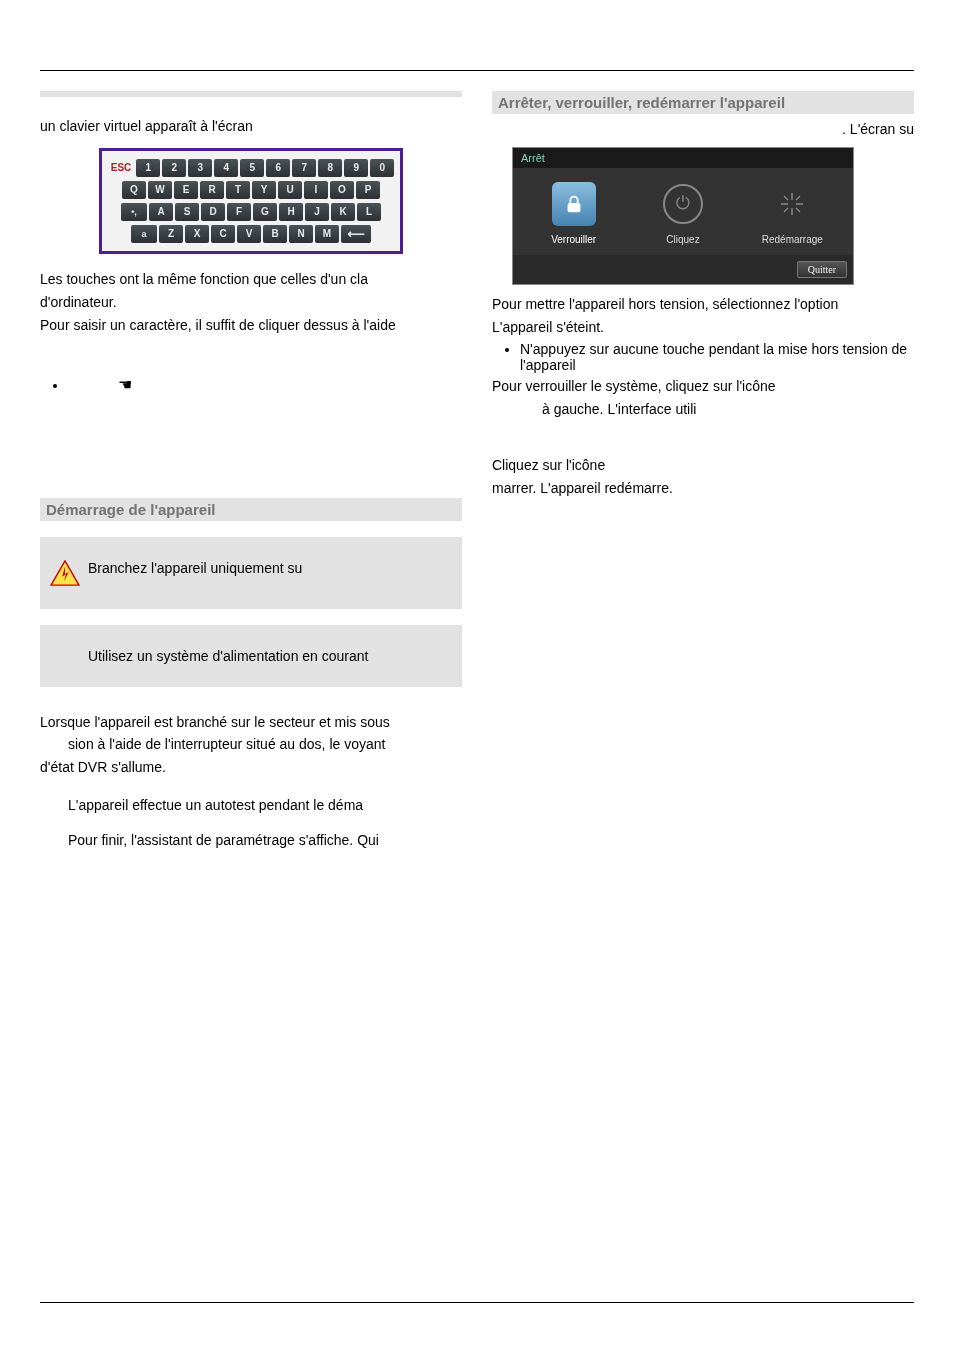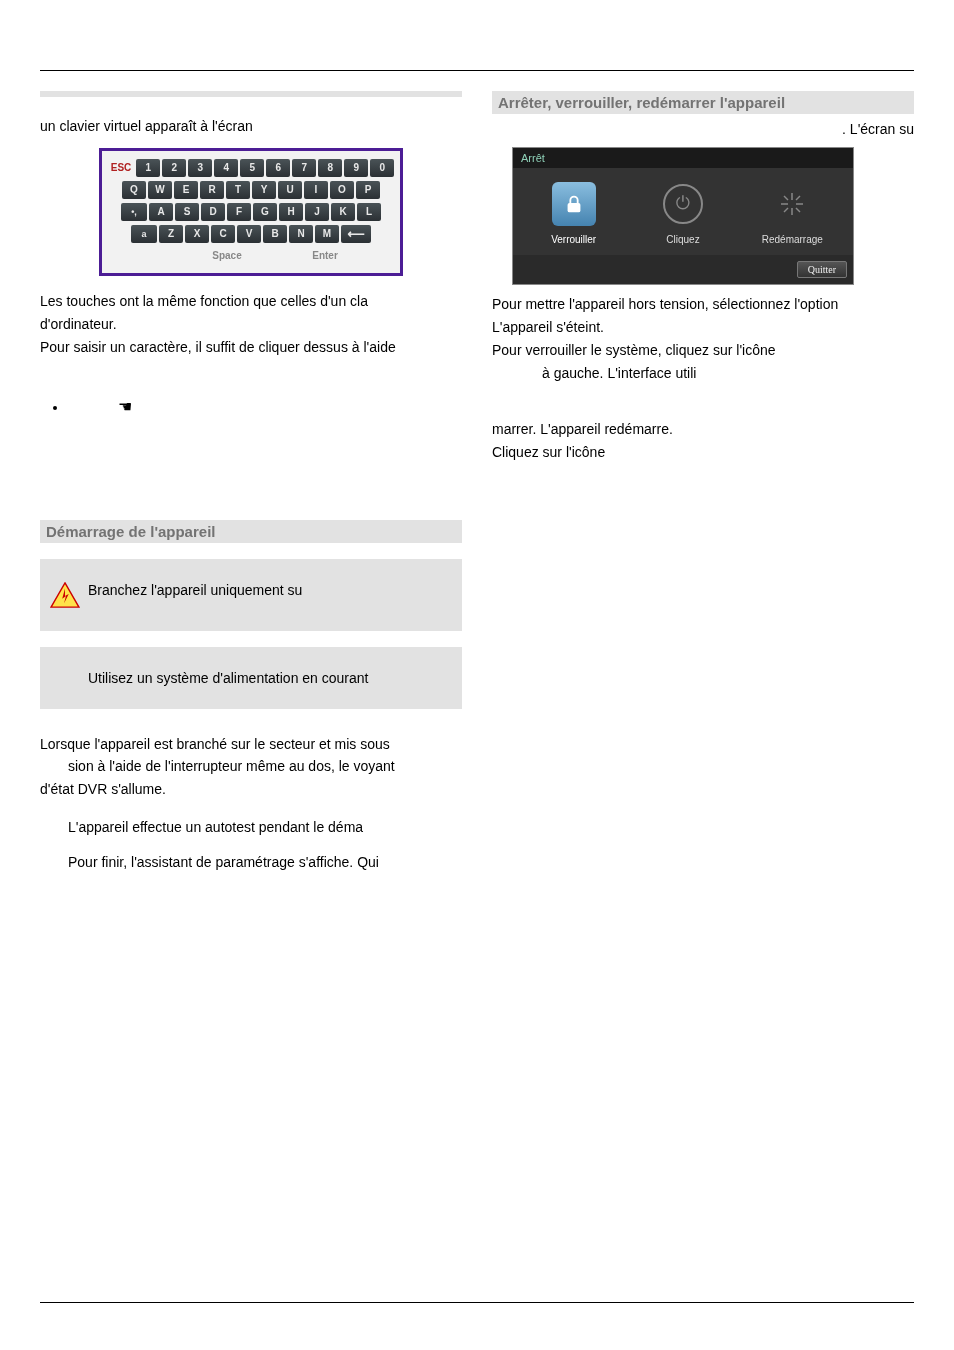--- a/index.html
+++ b/index.html
@@ -223,24 +223,20 @@
             <span class="key sym">a</span>
             <span class="key">Z</span>
             <span class="key">X</span>
             <span class="key">C</span>
             <span class="key">V</span>
             <span class="key">B</span>
             <span class="key">N</span>
             <span class="key">M</span>
             <span class="key arrow">⟵</span>
           </div>
-          <div class="kbd-row">
-            <span class="key space">Space</span>
-            <span class="key wide">Enter</span>
-          </div>
         </div>
       </div>
 
       <p>Les touches ont la même fonction que celles d'un cla</p>
       <p>d'ordinateur.</p>
       <p>Pour saisir un caractère, il suffit de cliquer dessus à l'aide</p>
 
       <ul style="margin-top:40px">
         <li style="list-style-type:disc">
           <span style="margin-left:50px; font-size:16px">☚</span>
@@ -257,21 +253,21 @@
           <path d="M16 7 L13 18 L17 15 L15 23 L20 13 L16 15 Z" fill="#c00"></path>
         </svg>
         <div>Branchez l'appareil uniquement su</div>
       </div>
 
       <div class="warn-box" style="padding-left:48px">
         <div>Utilisez un système d'alimentation en courant</div>
       </div>
 
       <p style="margin-top:26px">Lorsque l'appareil est branché sur le secteur et mis sous</p>
-      <p class="indent">sion à l'aide de l'interrupteur même au dos, le voyant</p>
+      <p class="indent">sion à l'aide de l'interrupteur situé au dos, le voyant</p>
       <p>d'état DVR s'allume.</p>
       <p class="indent" style="margin-top:19px">L'appareil effectue un autotest pendant le déma</p>
       <p class="indent" style="margin-top:16px">Pour finir, l'assistant de paramétrage s'affiche. Qui</p>
     </div>
 
     <div class="col">
       <div class="section-heading">Arrêter, verrouiller, redémarrer l'appareil</div>
       <p class="right-align">. L'écran su</p>
 
       <div class="shutdown">
@@ -310,23 +306,26 @@
             <div class="sd-label">Redémarrage</div>
           </div>
         </div>
         <div class="shutdown-footer">
           <span class="sd-btn">Quitter</span>
         </div>
       </div>
 
       <p>Pour mettre l'appareil hors tension, sélectionnez l'option</p>
       <p>L'appareil s'éteint.</p>
+      <ul>
+        <li>N'appuyez sur aucune touche pendant la mise hors tension de l'appareil</li>
+      </ul>
       <p>Pour verrouiller le système, cliquez sur l'icône</p>
       <p style="padding-left:50px">à gauche. L'interface utili</p>
 
       <div style="height:30px"></div>
+      <p>Cliquez sur l'icône</p>
       <p>marrer. L'appareil redémarre.</p>
-      <p>Cliquez sur l'icône</p>
     </div>
   </div>
 
   <hr class="bottom-rule">
 </div>
 
 </body></html>

